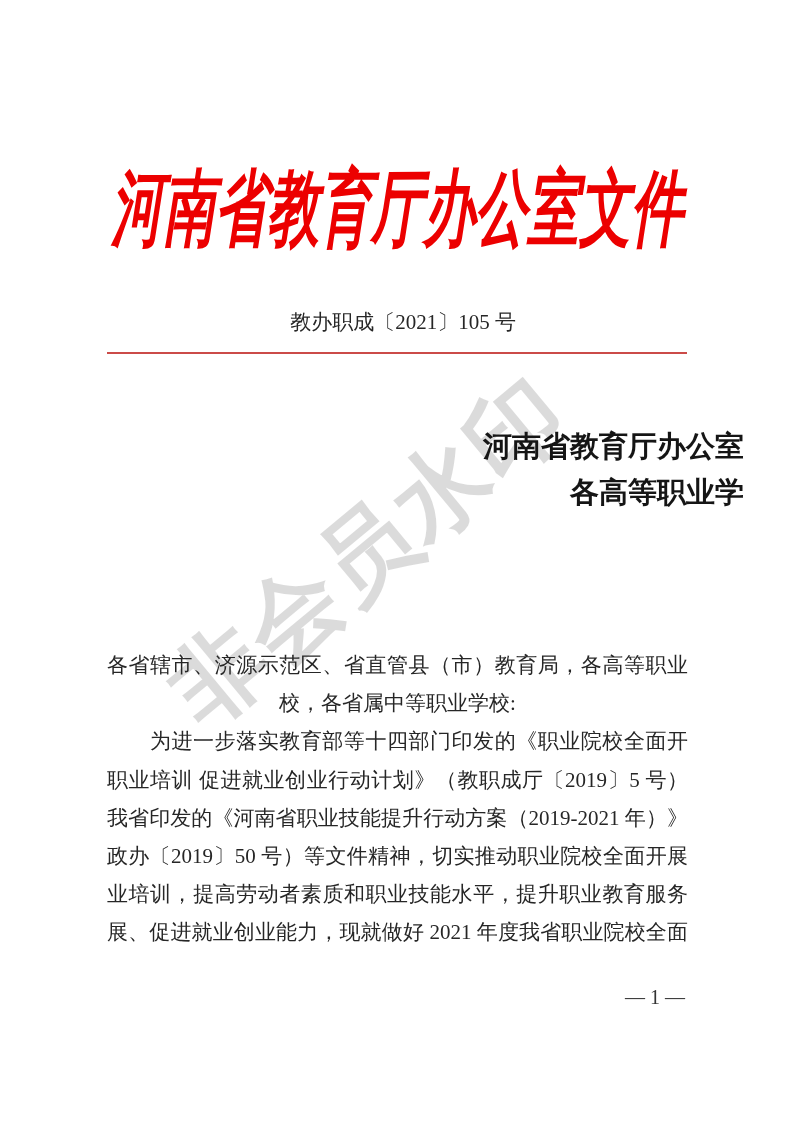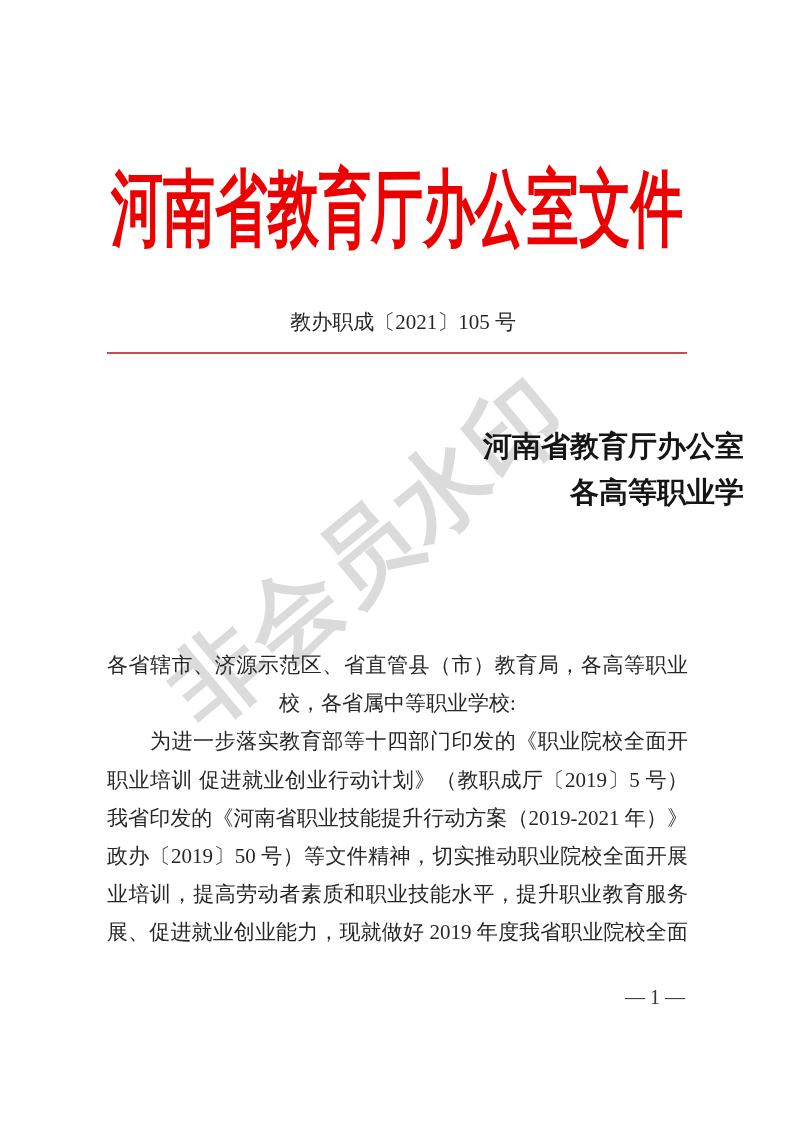--- a/index.html
+++ b/index.html
@@ -22,20 +22,21 @@
     color:rgba(0,0,0,0.14);
     white-space:nowrap;
     z-index:0;
     user-select:none;
   }
   .red-header {
     position:absolute;
     top:168px; left:0; width:100%;
     text-align:center;
     z-index:1;
+    font-style:italic;
   }
   .red-header .stretch {
     display:inline-block;
     font-size:52px;
     font-weight:bold;
     line-height:1;
     white-space:nowrap;
     letter-spacing:0;
     color:var(--header_red,#ec0000);
     transform:scaleY(1.6);
@@ -110,18 +111,18 @@
   </div>
 
   <div class="body-text">
     <div class="bline just">各省辖市、济源示范区、省直管县（市）教育局，各高等职业学</div>
     <div class="bline">校，各省属中等职业学校:</div>
     <div class="bline just indent">为进一步落实教育部等十四部门印发的《职业院校全面开展</div>
     <div class="bline just">职业培训 促进就业创业行动计划》（教职成厅〔2019〕5 号）和</div>
     <div class="bline just">我省印发的《河南省职业技能提升行动方案（2019-2021 年）》（豫</div>
     <div class="bline just">政办〔2019〕50 号）等文件精神，切实推动职业院校全面开展职</div>
     <div class="bline just">业培训，提高劳动者素质和职业技能水平，提升职业教育服务发</div>
-    <div class="bline just">展、促进就业创业能力，现就做好 2019 年度我省职业院校全面</div>
+    <div class="bline just">展、促进就业创业能力，现就做好 2021 年度我省职业院校全面</div>
   </div>
 
   <div class="page-number">— 1 —</div>
 
 </div>
 
 </body></html>

